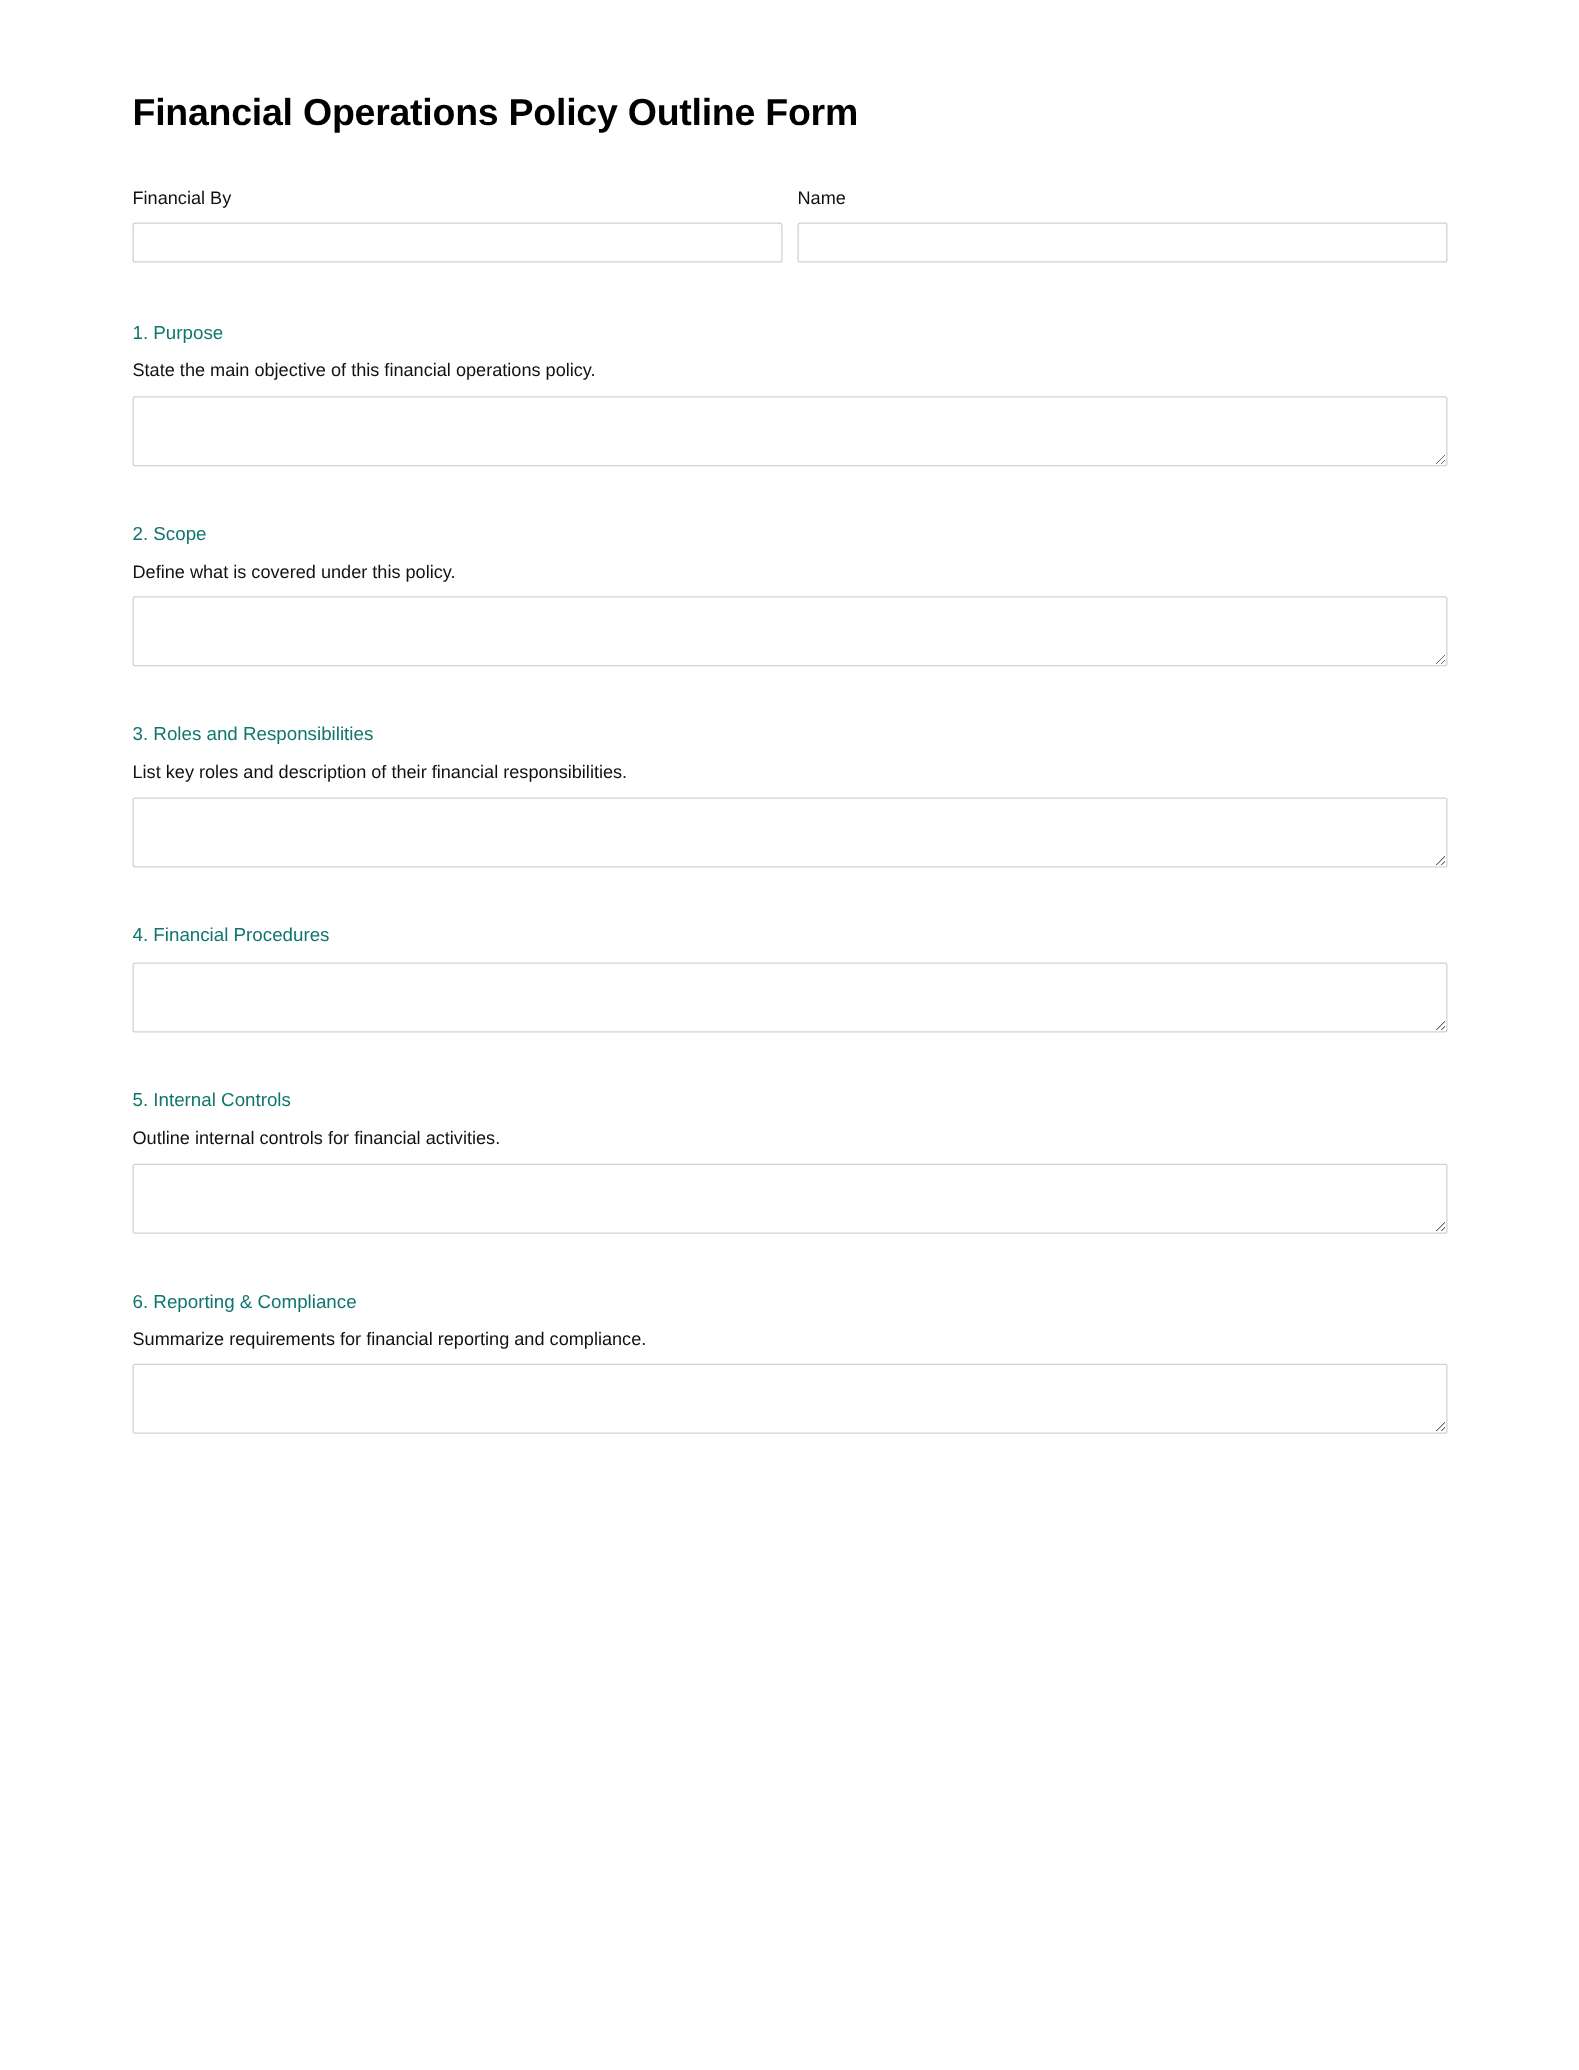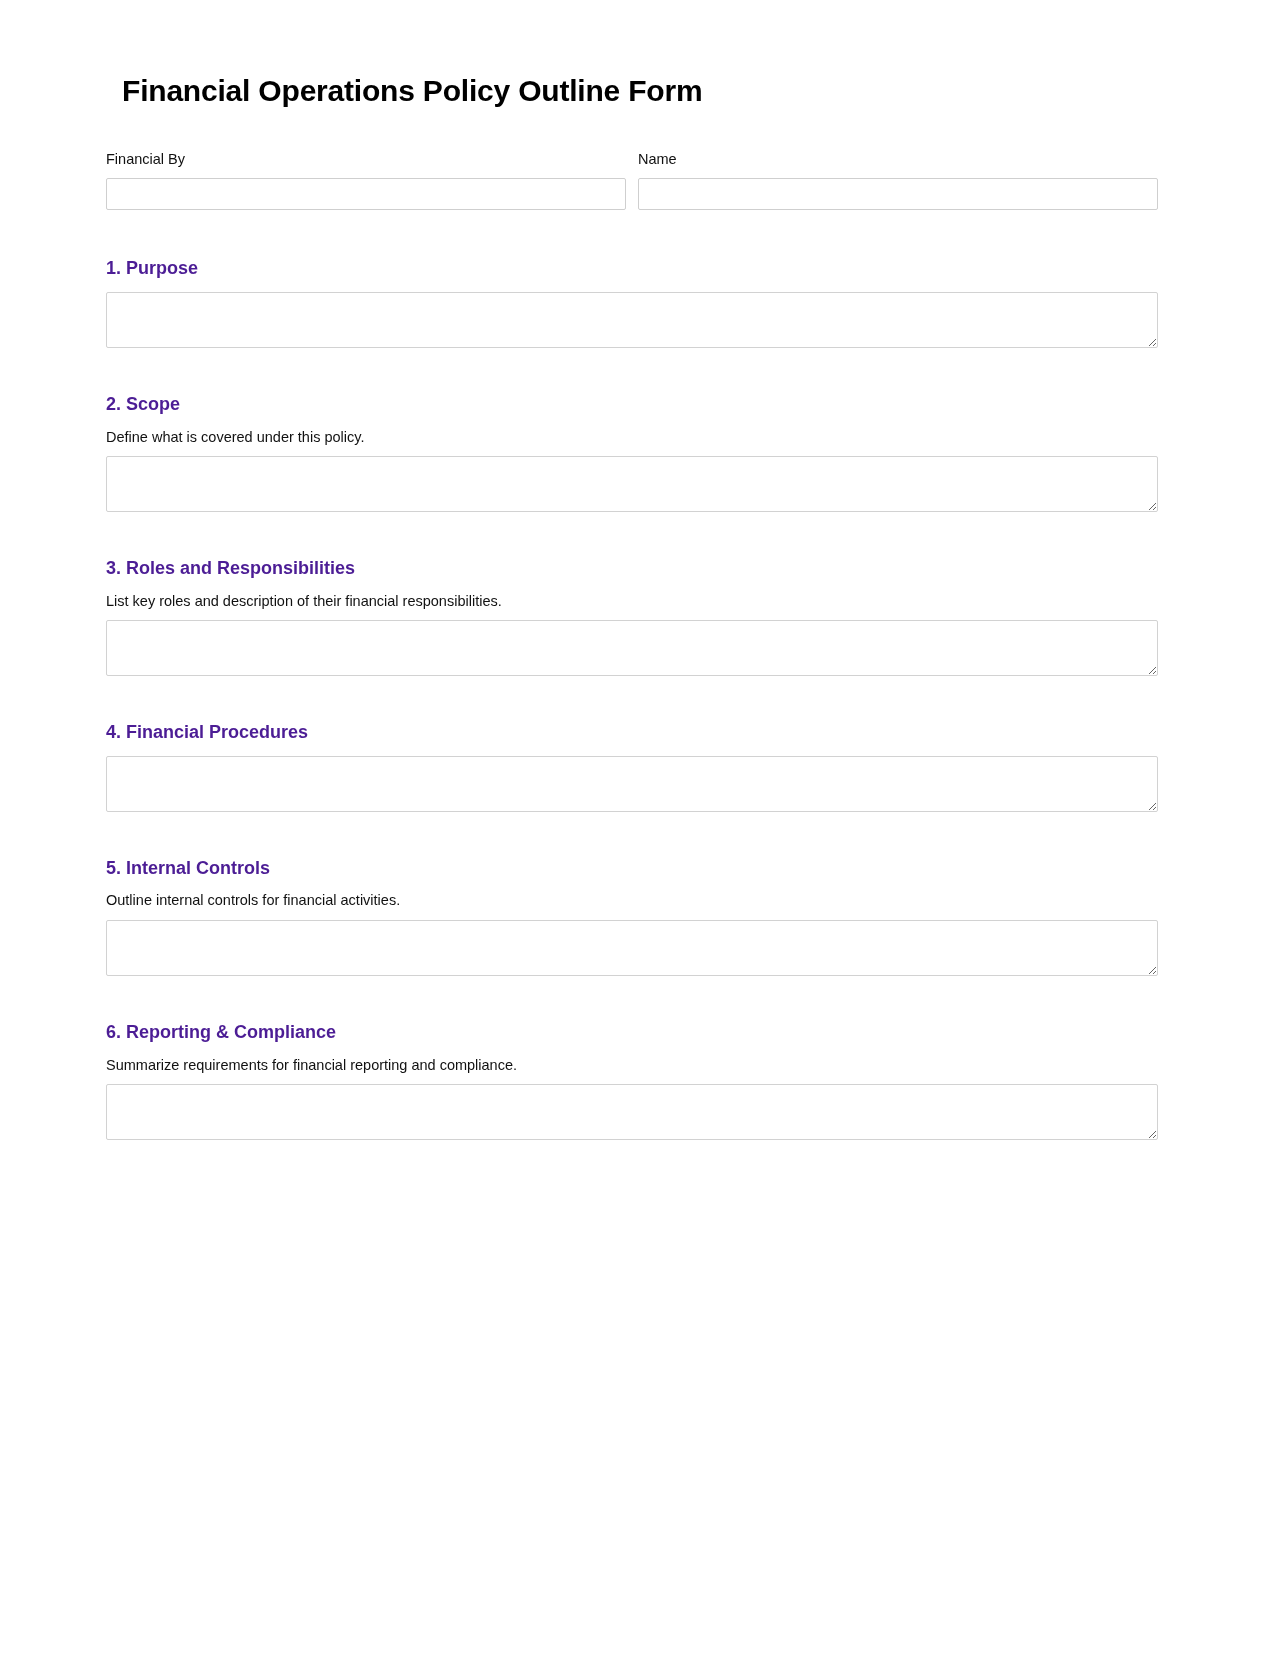--- a/index.html
+++ b/index.html
@@ -19,21 +19,21 @@
     width: 1263px;
     min-height: 1656px;
     padding: 74px 105px 40px 106px;
     background: #ffffff;
   }
   .form-title {
     font-size: 30px;
     font-weight: bold;
     letter-spacing: -0.2px;
     line-height: 1.15;
-    margin: 0 0 41px 16px;
+    margin: 0 0 41px 0;
     color: #000000;
   }
   .meta-row {
     display: flex;
     gap: 12px;
     margin-bottom: 48px;
   }
   .meta-field {
     flex: 1 1 0;
     min-width: 0;
@@ -56,25 +56,25 @@
     color: #000;
     background: #ffffff;
     border: 1px solid #cfcfcf;
     border-radius: 2px;
     outline: none;
   }
   .section {
     margin-bottom: 46px;
   }
   .section-heading {
-    font-size: 18px;
-    font-weight: bold;
+    font-size: 15px;
+    font-weight: normal;
     line-height: 1.2;
     margin: 0 0 12px 0;
-    color: #4c1d95;
+    color: #0f766e;
   }
   .section-desc {
     font-size: 14.5px;
     line-height: 1.35;
     margin: 0 0 9px 0;
     color: #111111;
   }
   .section-textarea {
     box-sizing: border-box;
     display: block;
@@ -117,20 +117,21 @@
 
     <div class="meta-field">
       <label class="meta-label">Name</label>
       <input class="text-input" type="text" placeholder="" style="">
     </div>
 
   </div>
 
   <div class="section">
     <h2 class="section-heading">1. Purpose</h2>
+    <p class="section-desc">State the main objective of this financial operations policy.</p>
     <textarea class="section-textarea" placeholder="" style=""></textarea>
   </div>
 
   <div class="section">
     <h2 class="section-heading">2. Scope</h2>
     <p class="section-desc">Define what is covered under this policy.</p>
     <textarea class="section-textarea" placeholder="" style=""></textarea>
   </div>
 
   <div class="section">

